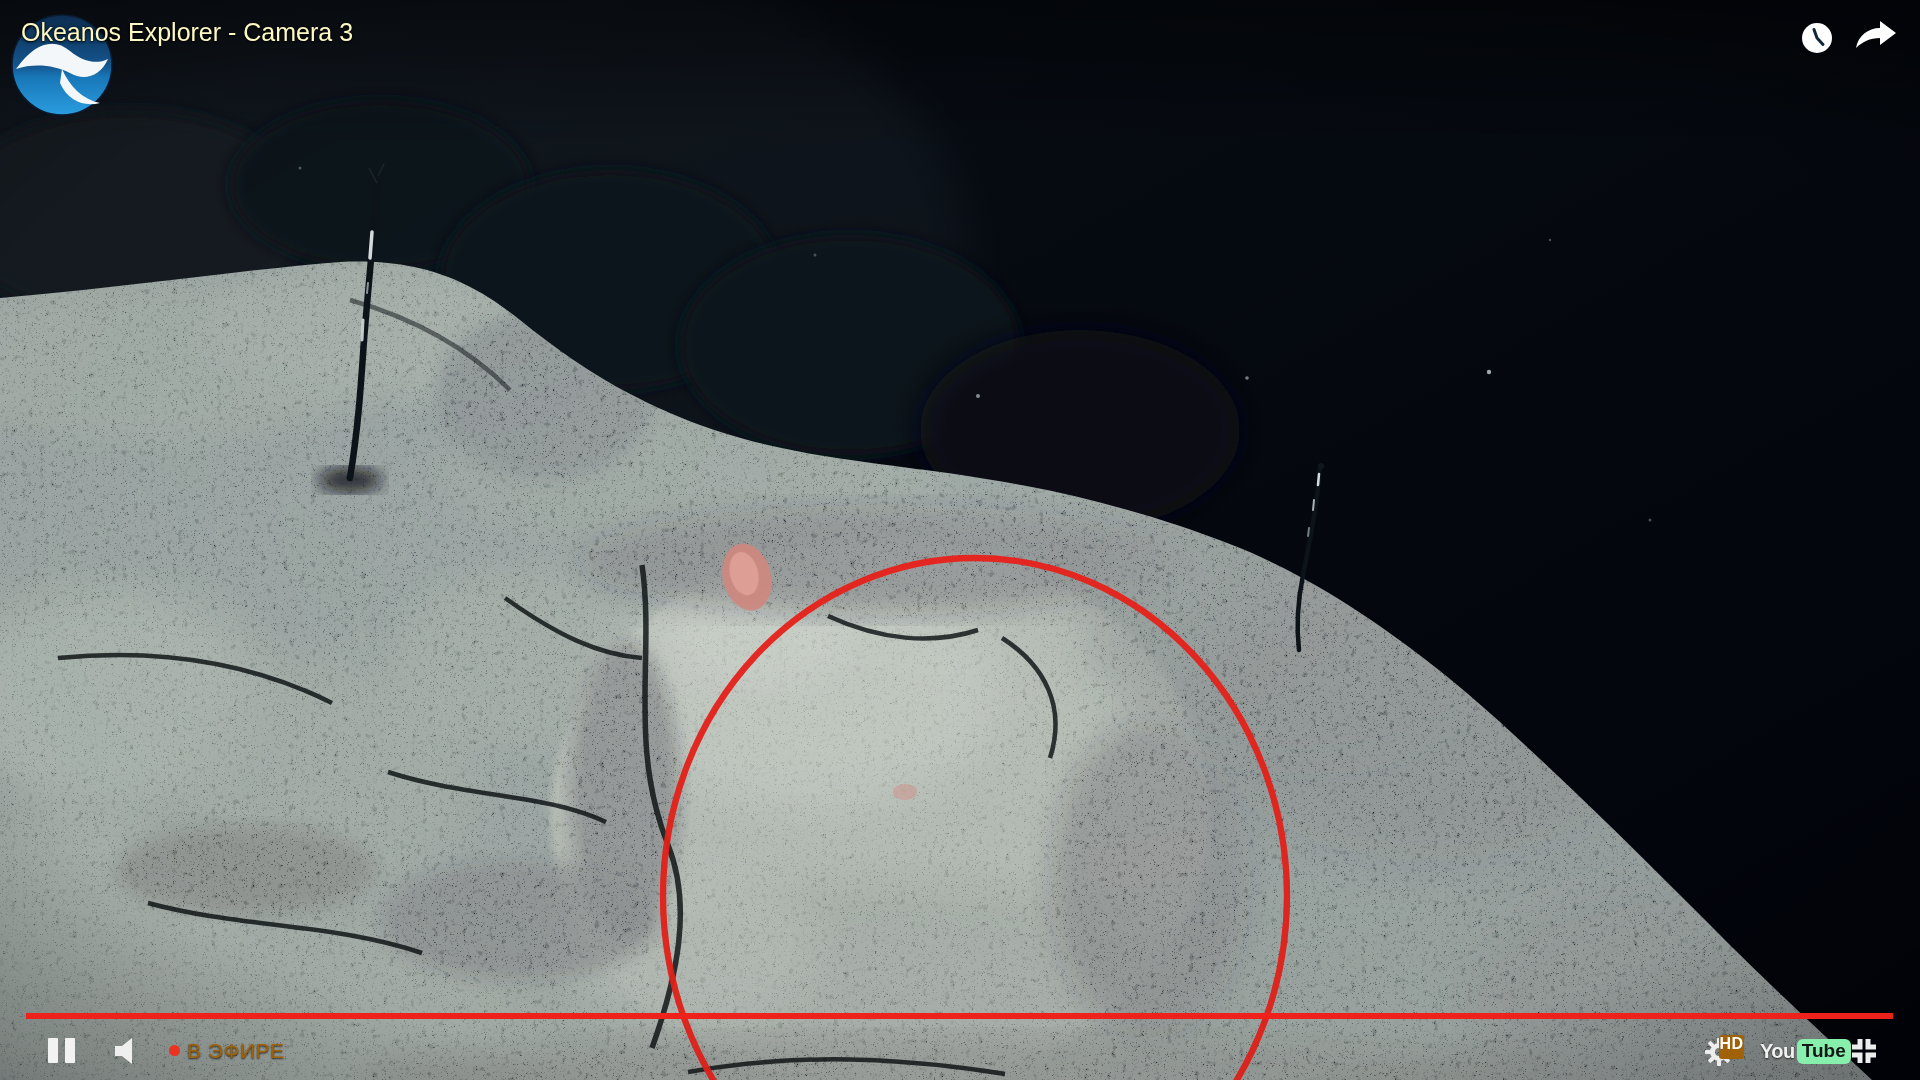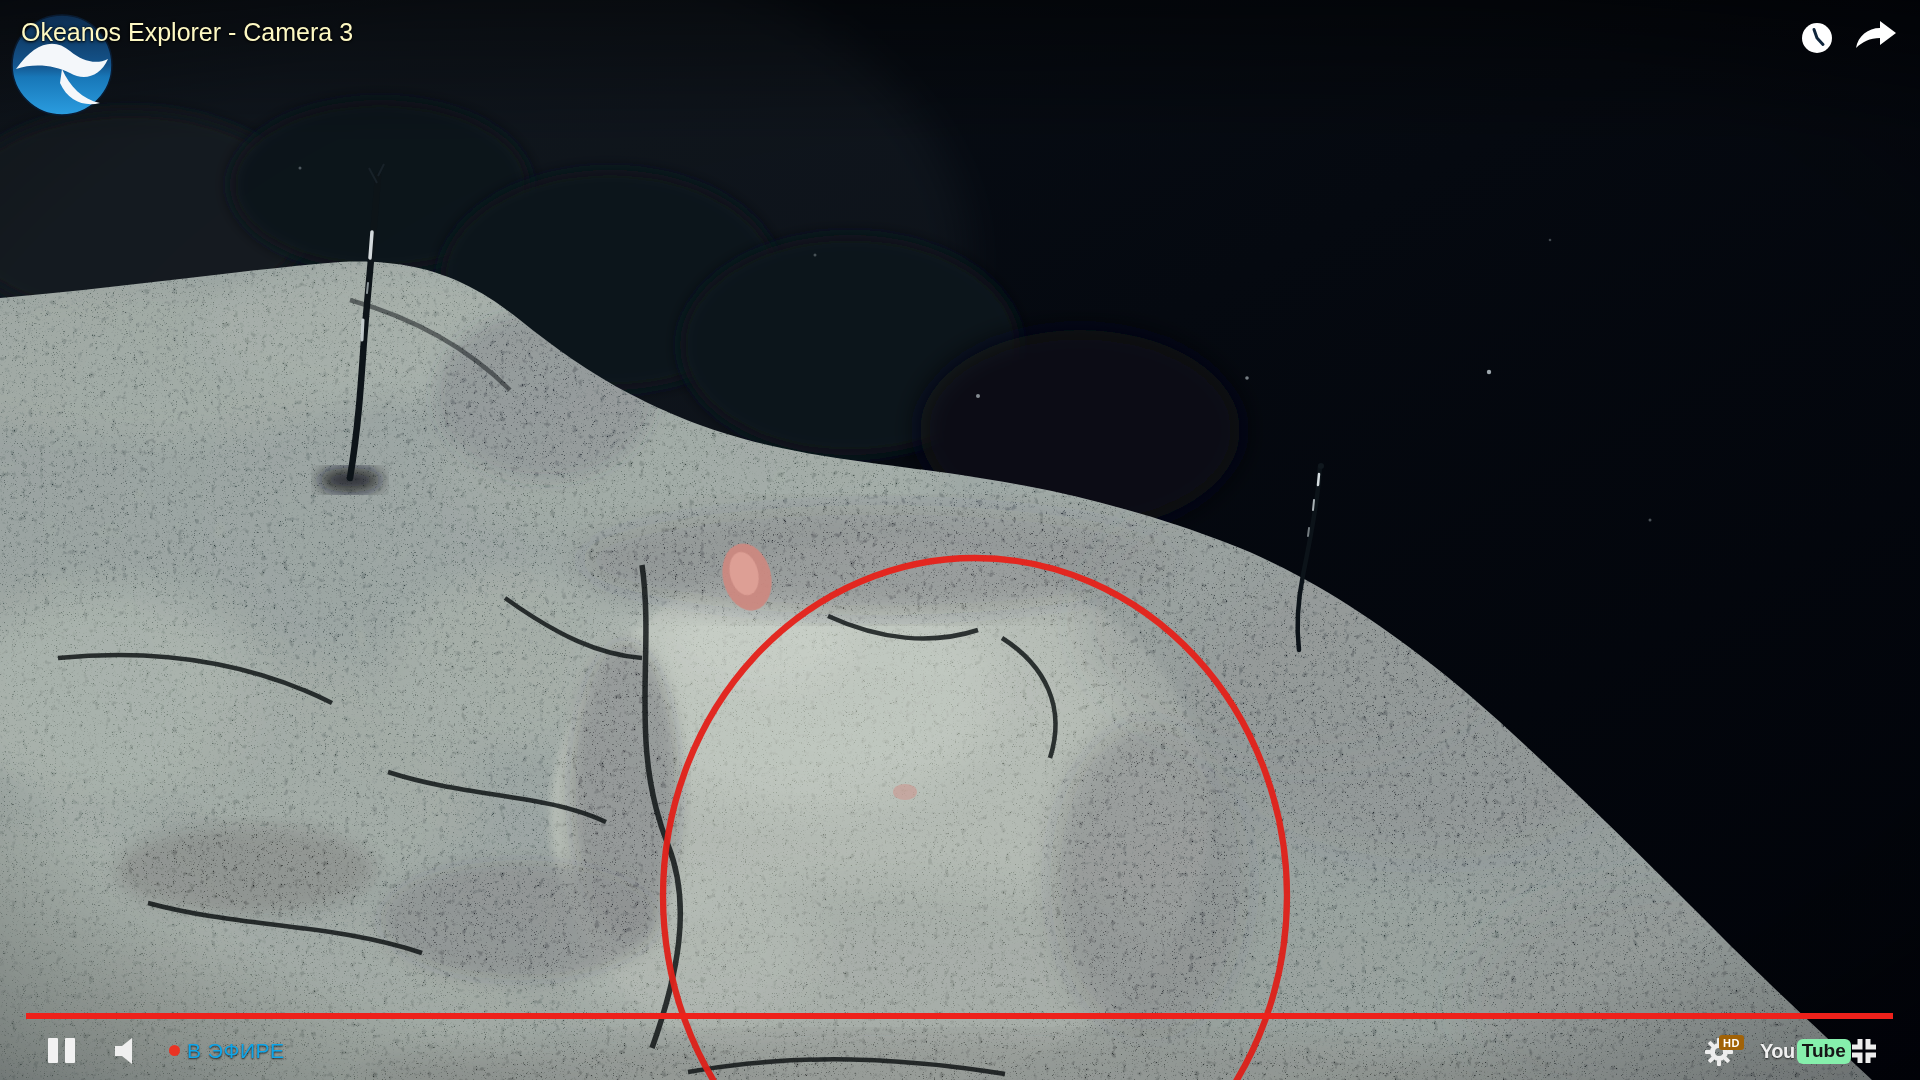--- a/index.html
+++ b/index.html
@@ -17,24 +17,24 @@
   .wm-left{left:97px;top:36px;font-size:70px;}
   .wm-right{right:27px;top:42px;font-size:62px;}
   .icon-btn{position:absolute;cursor:pointer;}
   
   .progress{position:absolute;left:26px;top:1013px;width:1867px;height:6px;background:rgba(255,255,255,.12);cursor:pointer;}
   .progress .fill{width:100%;height:100%;background:#ee211b;}
   .pause-btn{position:absolute;left:48px;top:1038px;width:27px;height:25px;cursor:pointer;}
   .pause-btn .bar{position:absolute;top:0;width:10px;height:25px;background:#f2f2f2;border-radius:1px;}
   .pause-btn .b1{left:0;} .pause-btn .b2{left:17px;}
   .live-dot{position:absolute;left:169px;top:1045px;width:11px;height:11px;border-radius:50%;background:#ea3323;}
-  .live-label{position:absolute;left:187px;top:1039px;font-size:21px;color:#0ea5e9;letter-spacing:.5px;
+  .live-label{position:absolute;left:187px;top:1039px;font-size:21px;color:#a16207;letter-spacing:.5px;
               text-shadow:0 1px 2px rgba(0,0,0,.8);}
-  .hd-badge{position:absolute;left:1719px;top:1035px;width:25px;height:15px;background:#a16207;border-radius:3px;
-            color:#fff;font-size:11px;font-weight:bold;text-align:center;line-height:17px;letter-spacing:.5px;}
+  .hd-badge{position:absolute;left:1719px;top:1035px;width:25px;height:24px;background:#a16207;border-radius:3px;
+            color:#fff;font-size:16px;font-weight:bold;text-align:center;line-height:17px;letter-spacing:.5px;}
   .yt-logo{position:absolute;left:1760px;top:1038px;height:26px;cursor:pointer;display:flex;align-items:center;}
   .yt-you{color:#f1f1f1;font-size:20px;font-weight:bold;letter-spacing:-.5px;text-shadow:0 1px 2px rgba(0,0,0,.7);}
   .yt-tube{margin-left:2px;background:#86efac;color:#161616;font-size:19px;font-weight:bold;
            border-radius:6px;padding:1px 5px 2px 5px;line-height:22px;}
 </style>
 </head>
 <body>
 
 <div class="player">
 

